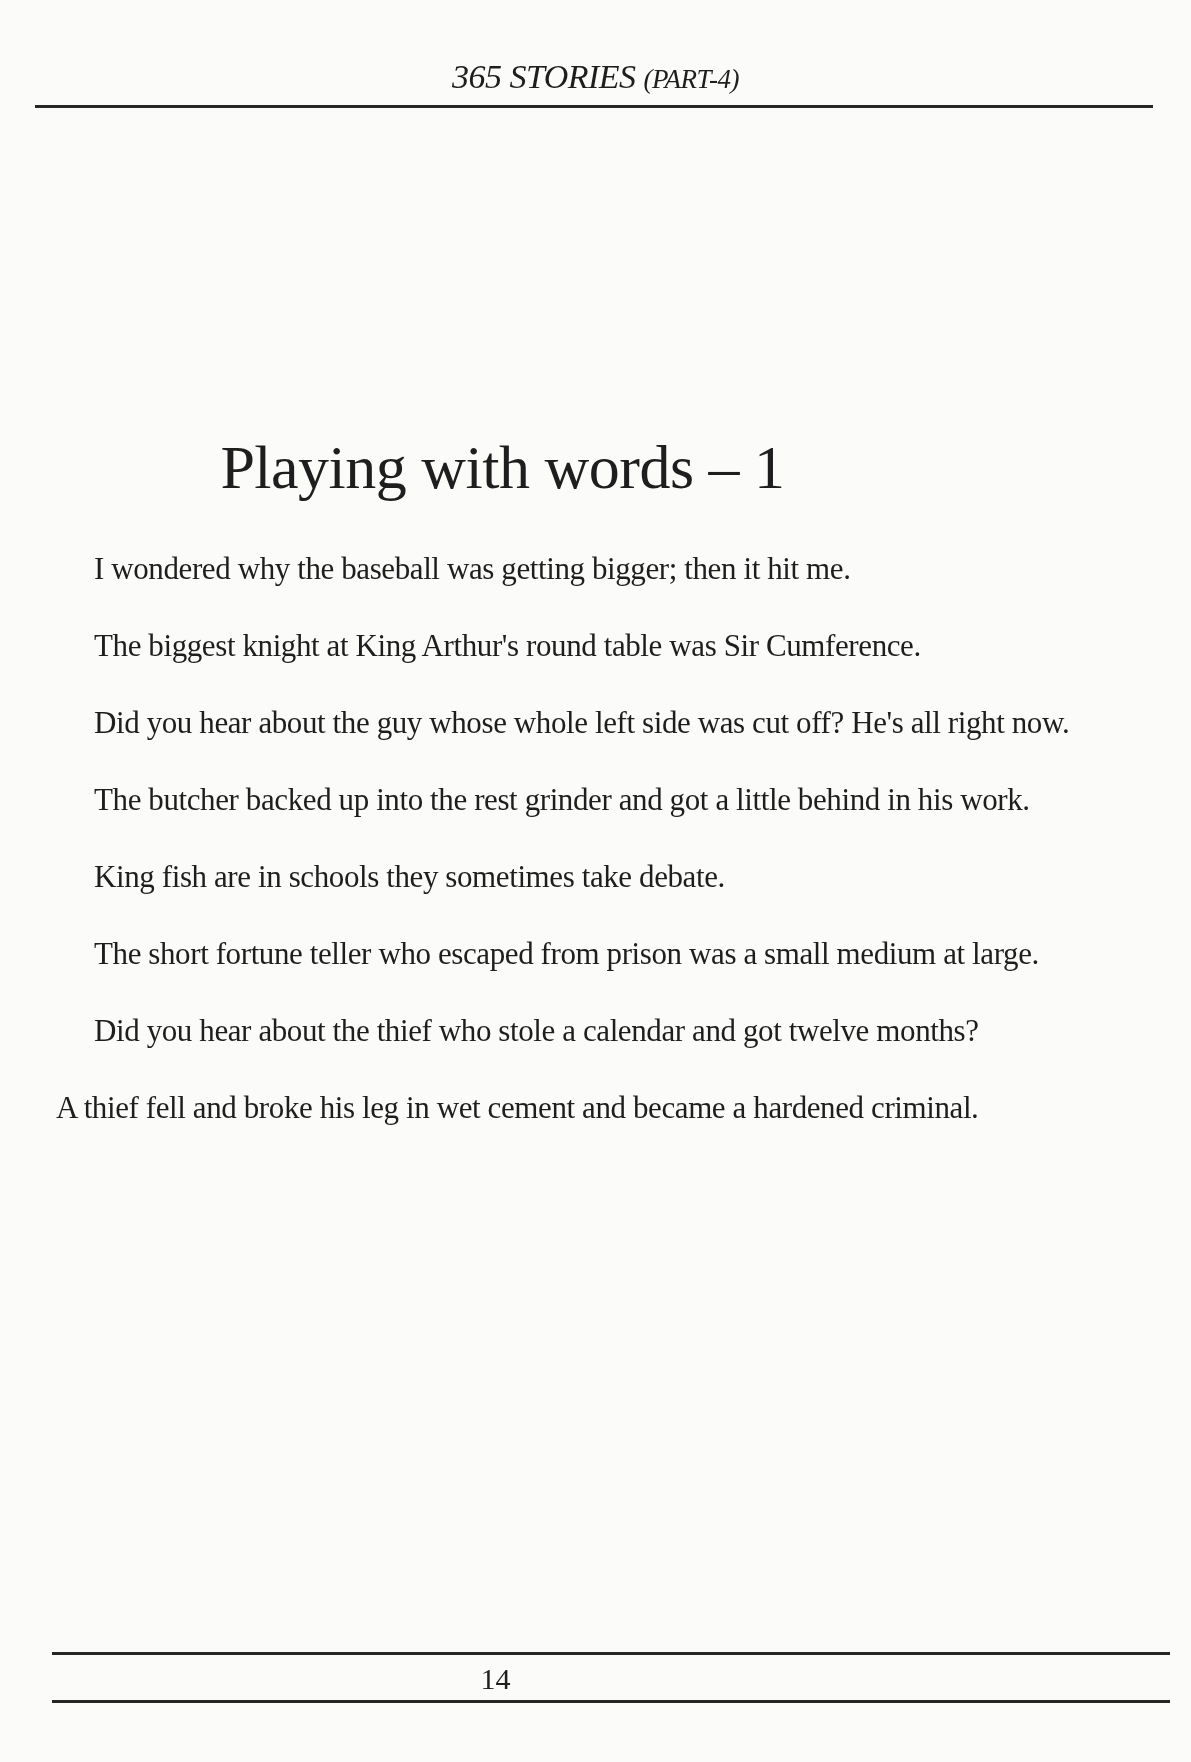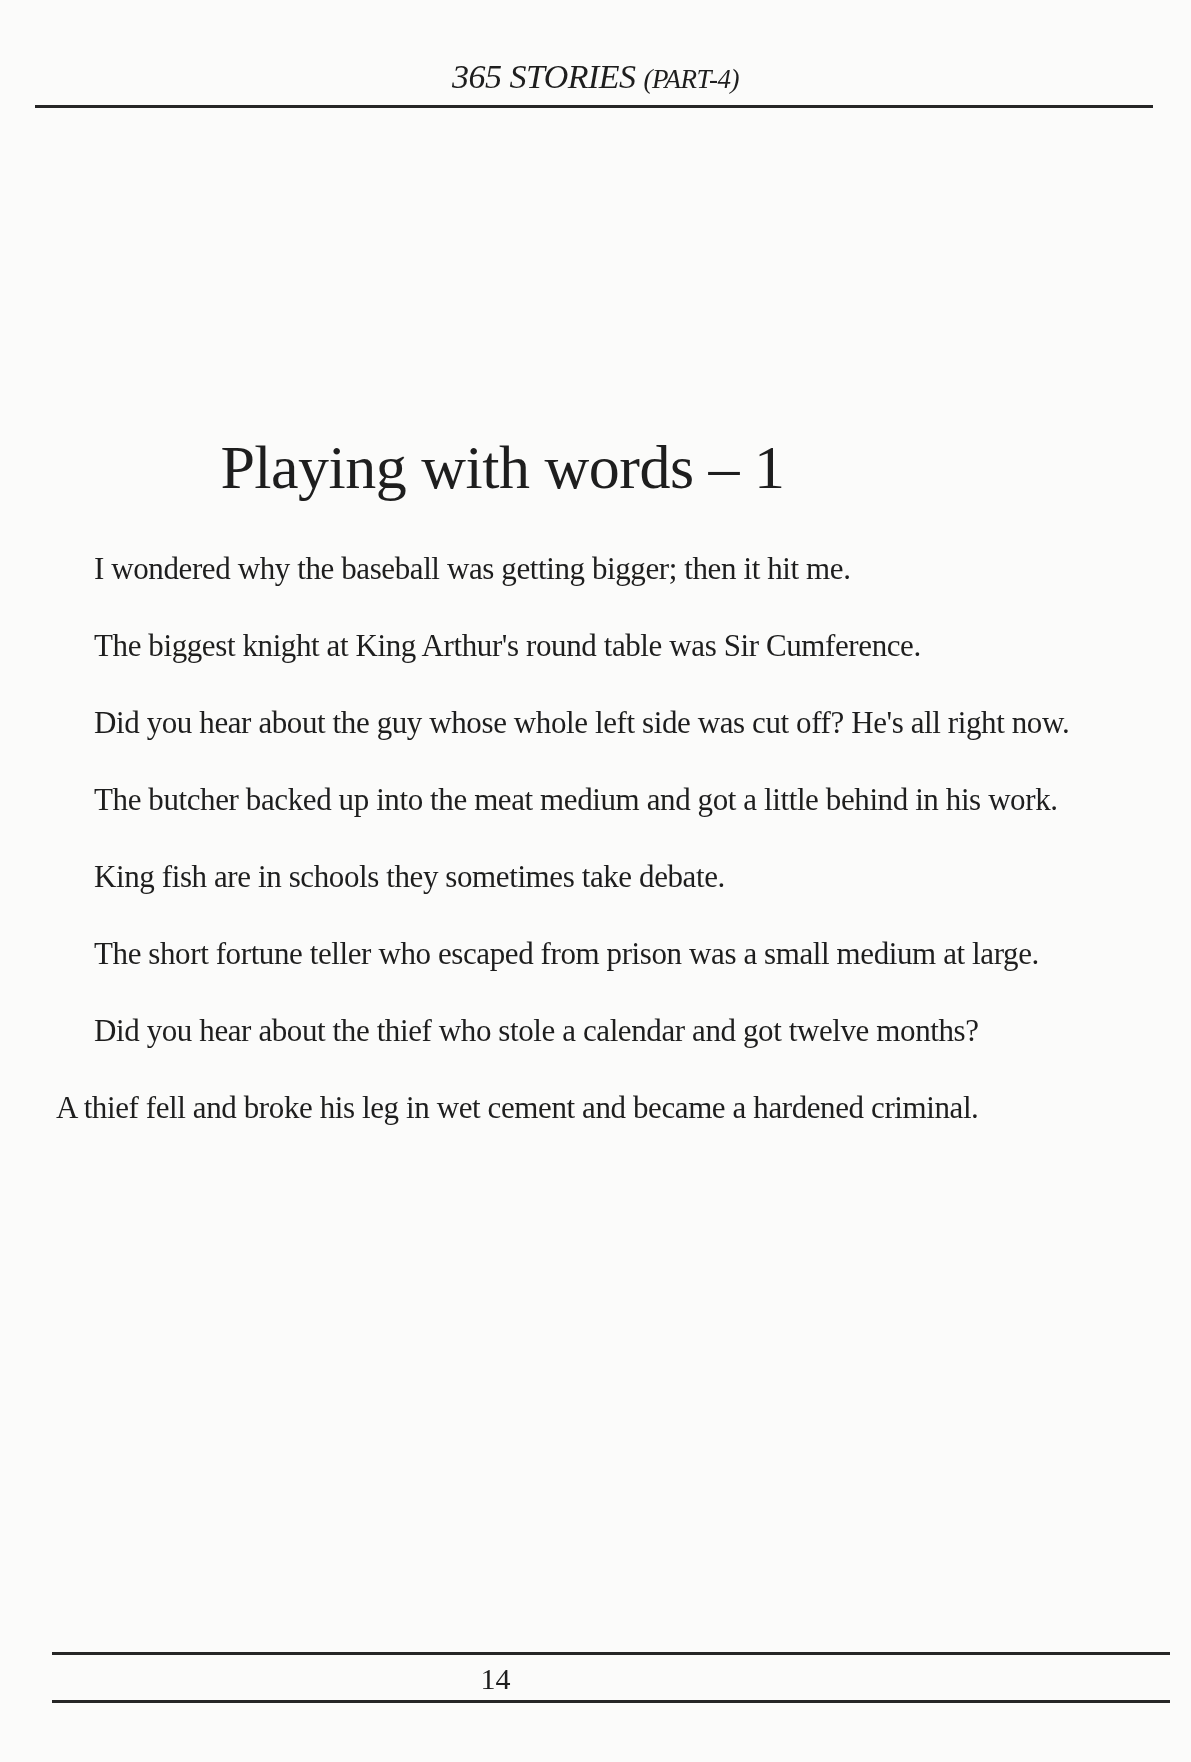--- a/index.html
+++ b/index.html
@@ -35,21 +35,21 @@
   <span class="part">(PART-4)</span>
 </div>
 <div class="rule" style="left:35px; width:1118px; top:105px;"></div>
 
 <h1 class="title" style="margin:0; font-weight:normal;">Playing with words – 1</h1>
 
 <div class="body-text">
   <p class="para">I wondered why the baseball was getting bigger; then it hit me.</p>
   <p class="para">The biggest knight at King Arthur's round table was Sir Cumference.</p>
   <p class="para">Did you hear about the guy whose whole left side was cut off? He's all right now.</p>
-  <p class="para">The butcher backed up into the meat medium and got a little behind in his work.</p>
+  <p class="para">The butcher backed up into the rest grinder and got a little behind in his work.</p>
   <p class="para">King fish are in schools they sometimes take debate.</p>
   <p class="para">The short fortune teller who escaped from prison was a small medium at large.</p>
   <p class="para">Did you hear about the thief who stole a calendar and got twelve months?</p>
   <p class="para noindent">A thief fell and broke his leg in wet cement and became a hardened criminal.</p>
 </div>
 
 <div class="rule" style="left:52px; width:1118px; top:1652px;"></div>
 <div class="page-num">14</div>
 <div class="rule" style="left:52px; width:1118px; top:1700px;"></div>
 

